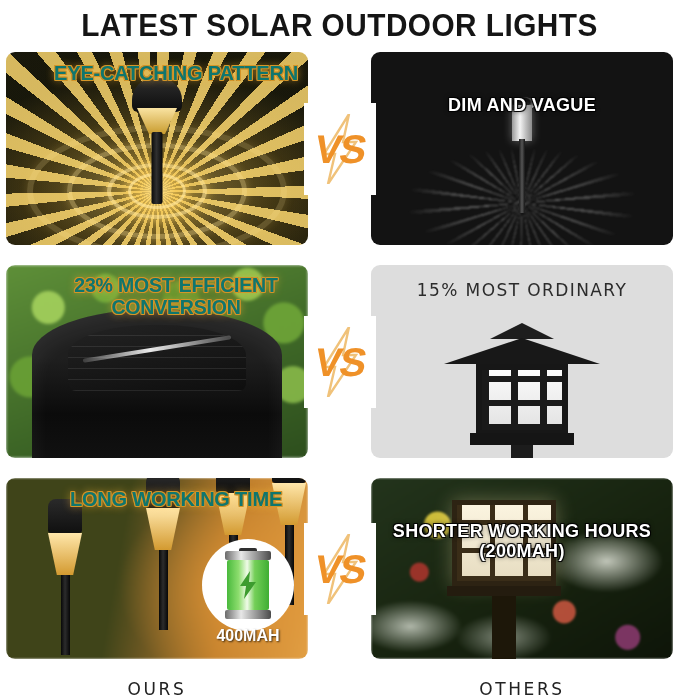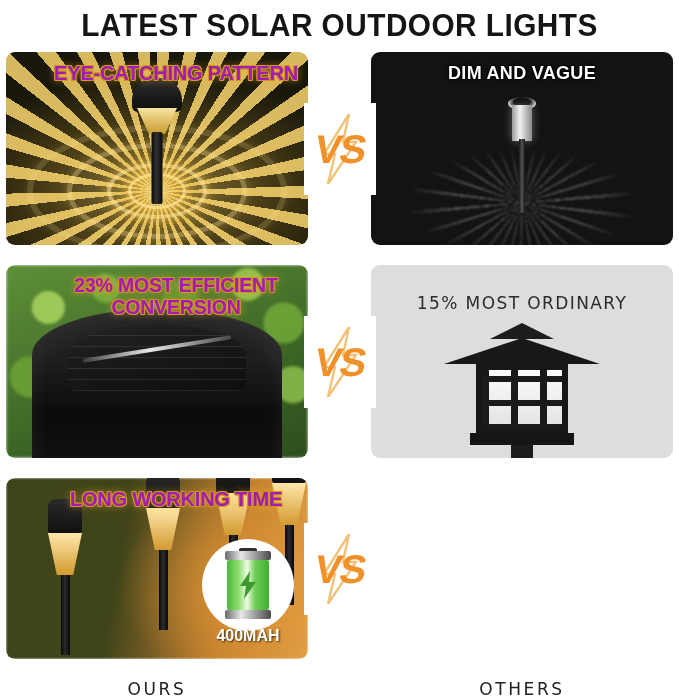--- a/index.html
+++ b/index.html
@@ -101,21 +101,21 @@
     right: 0;
     text-align: center;
     z-index: 6;
     font-family: "Liberation Sans", sans-serif;
     font-weight: bold;
     line-height: 1.12;
   }
   .heading.gold {
     top: 10px;
     font-size: 20px;
-    color: #a21caf;
+    color: #0f766e;
     letter-spacing: -0.2px;
     text-shadow:
       0 0 1px #b9791c,
        1px  0   0 #d79a2c,
       -1px  0   0 #d79a2c,
        0    1px 0 #d79a2c,
        0   -1px 0 #d79a2c,
        1px  1px 0 #c88a23,
       -1px  1px 0 #c88a23,
        1px -1px 0 #c88a23,
@@ -130,23 +130,24 @@
     color: #ffffff;
     letter-spacing: 0.3px;
   }
   .heading.white.shadowed {
     text-shadow:
        1px 1px 0 rgba(0,0,0,0.85),
       -1px 1px 0 rgba(0,0,0,0.85),
        1px -1px 0 rgba(0,0,0,0.85),
       -1px -1px 0 rgba(0,0,0,0.85),
        0 0 5px rgba(0,0,0,0.9);
+    margin-top: 32px;
   }
   .heading.dark {
-    top: 29px;
+    top: 16px;
     font-size: 17px;
     color: #2c2c2c;
     letter-spacing: 1.4px;
     font-weight: normal;
     font-family: "DejaVu Sans", sans-serif;
   }
   .heading .line2 { display: block; }
 
   
   .bg-mandala {
@@ -641,20 +642,32 @@
 
     <div class="vs-wrap">
       <div class="vs-badge">
         <svg class="vs-bolt" viewBox="0 0 64 70">
           <polygon points="41,0 16,40 27,40 20,70 48,28 35,28" fill="none" stroke="#f0c27a" stroke-width="2.4"></polygon>
         </svg>
         <div class="vs-text">VS</div>
       </div>
     </div>
 
+    <div class="panel">
+      <div class="bg-garden"></div>
+      <div class="garden-lantern">
+        <div class="lbody"></div>
+        <div class="lbase"></div>
+        <div class="lpost"></div>
+      </div>
+      <div class="heading white shadowed">
+        <span class="line1">SHORTER WORKING HOURS</span>
+        <span class="line2">(200MAH)</span>
+      </div>
+    </div>
   </div>
 </div>
 
 <div class="footer">
   <div class="cell">OURS</div>
   <div class="spacer"></div>
   <div class="cell">OTHERS</div>
 </div>
 
 </body></html>

